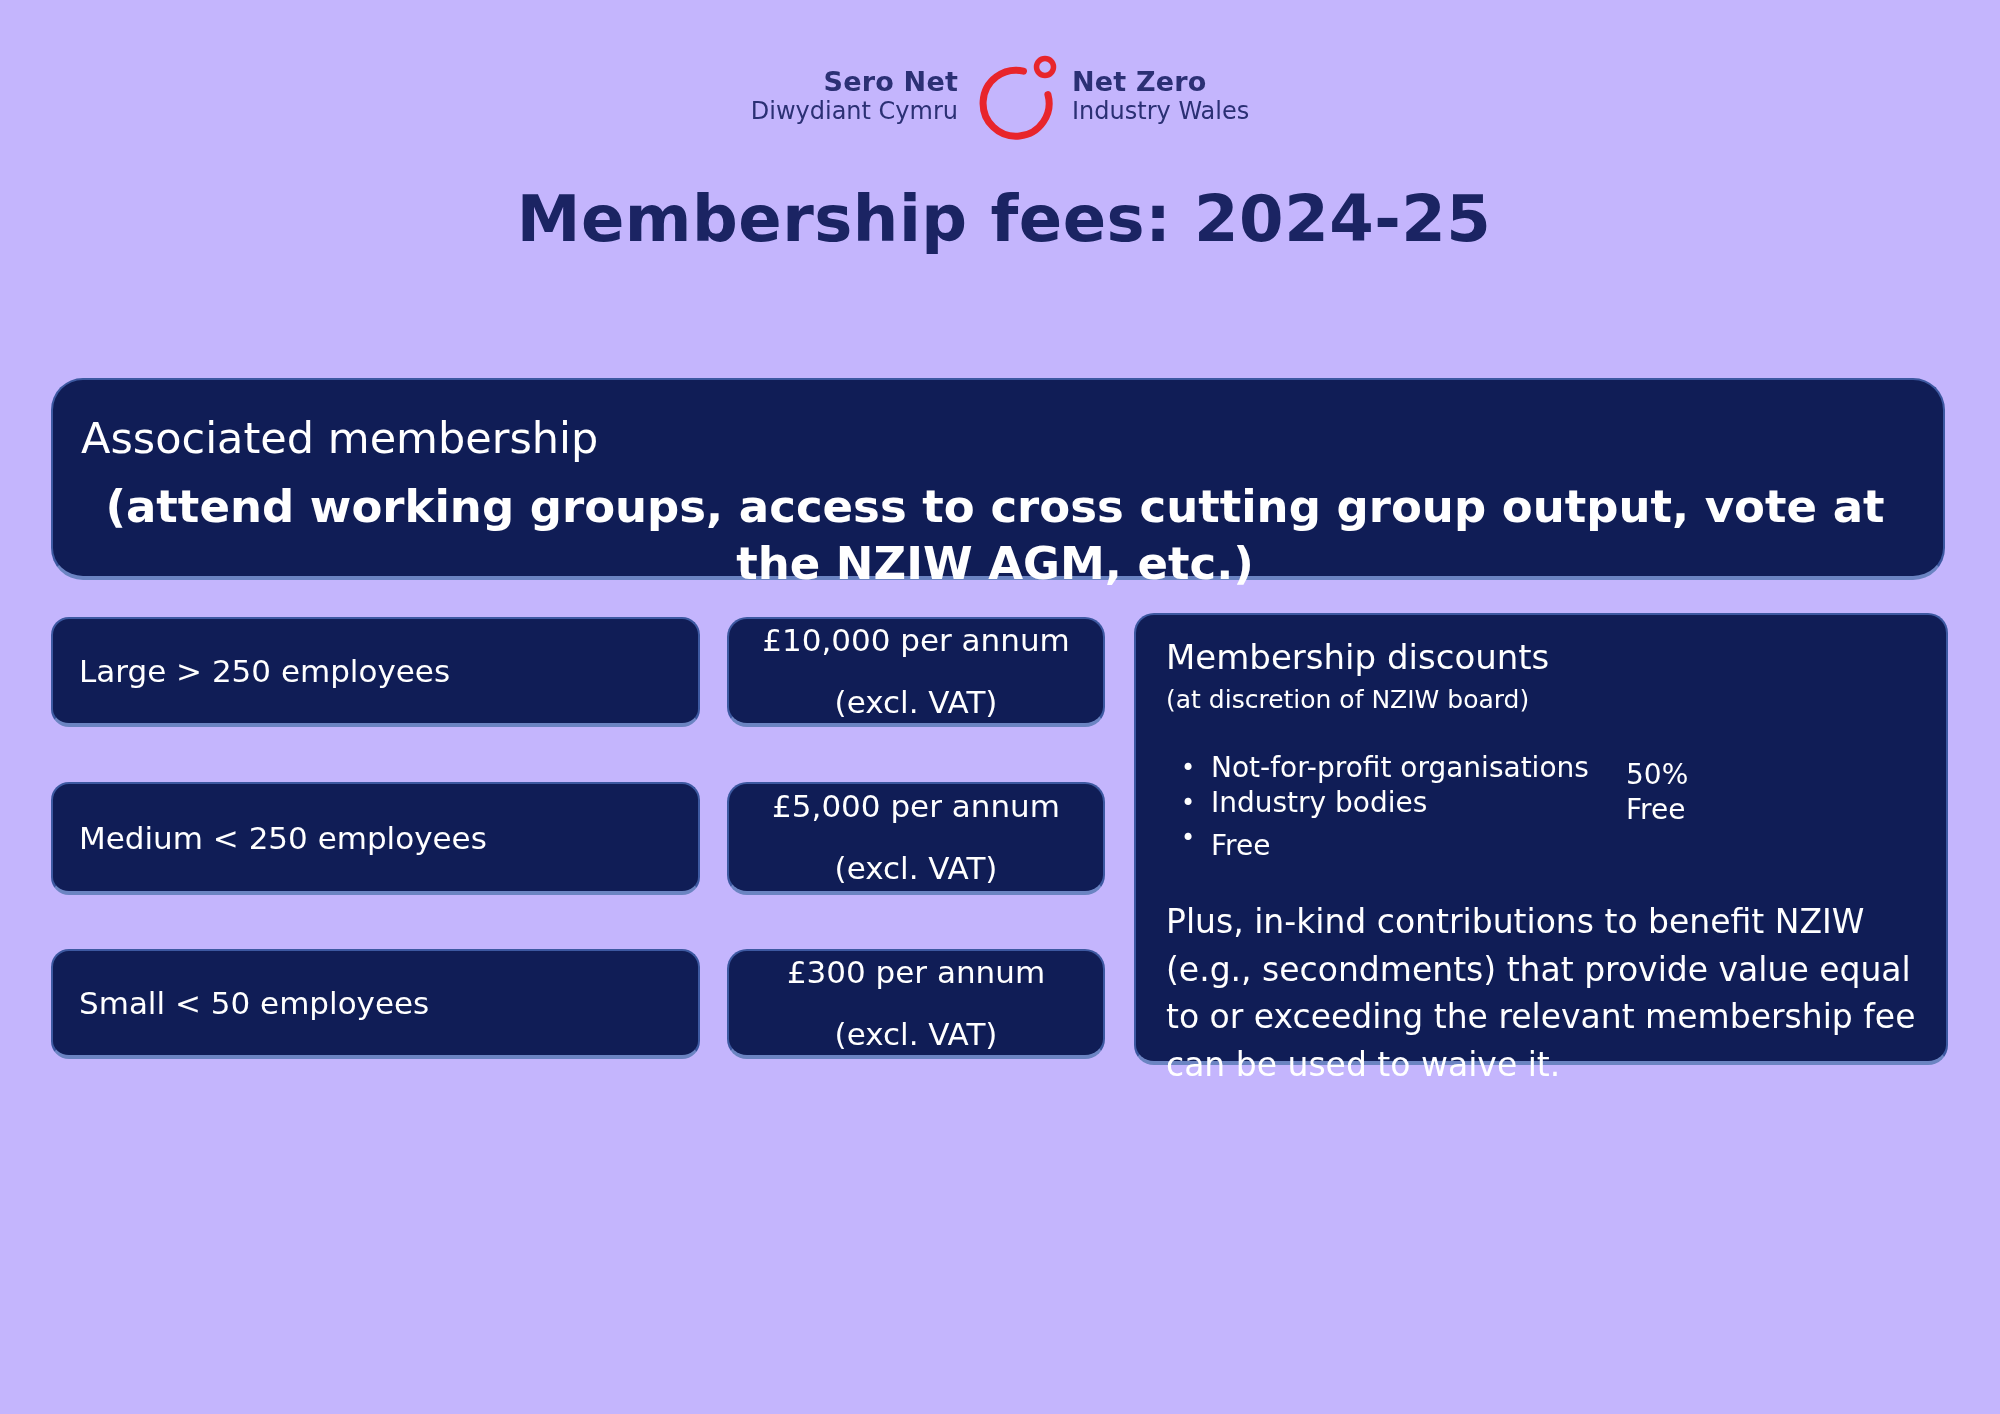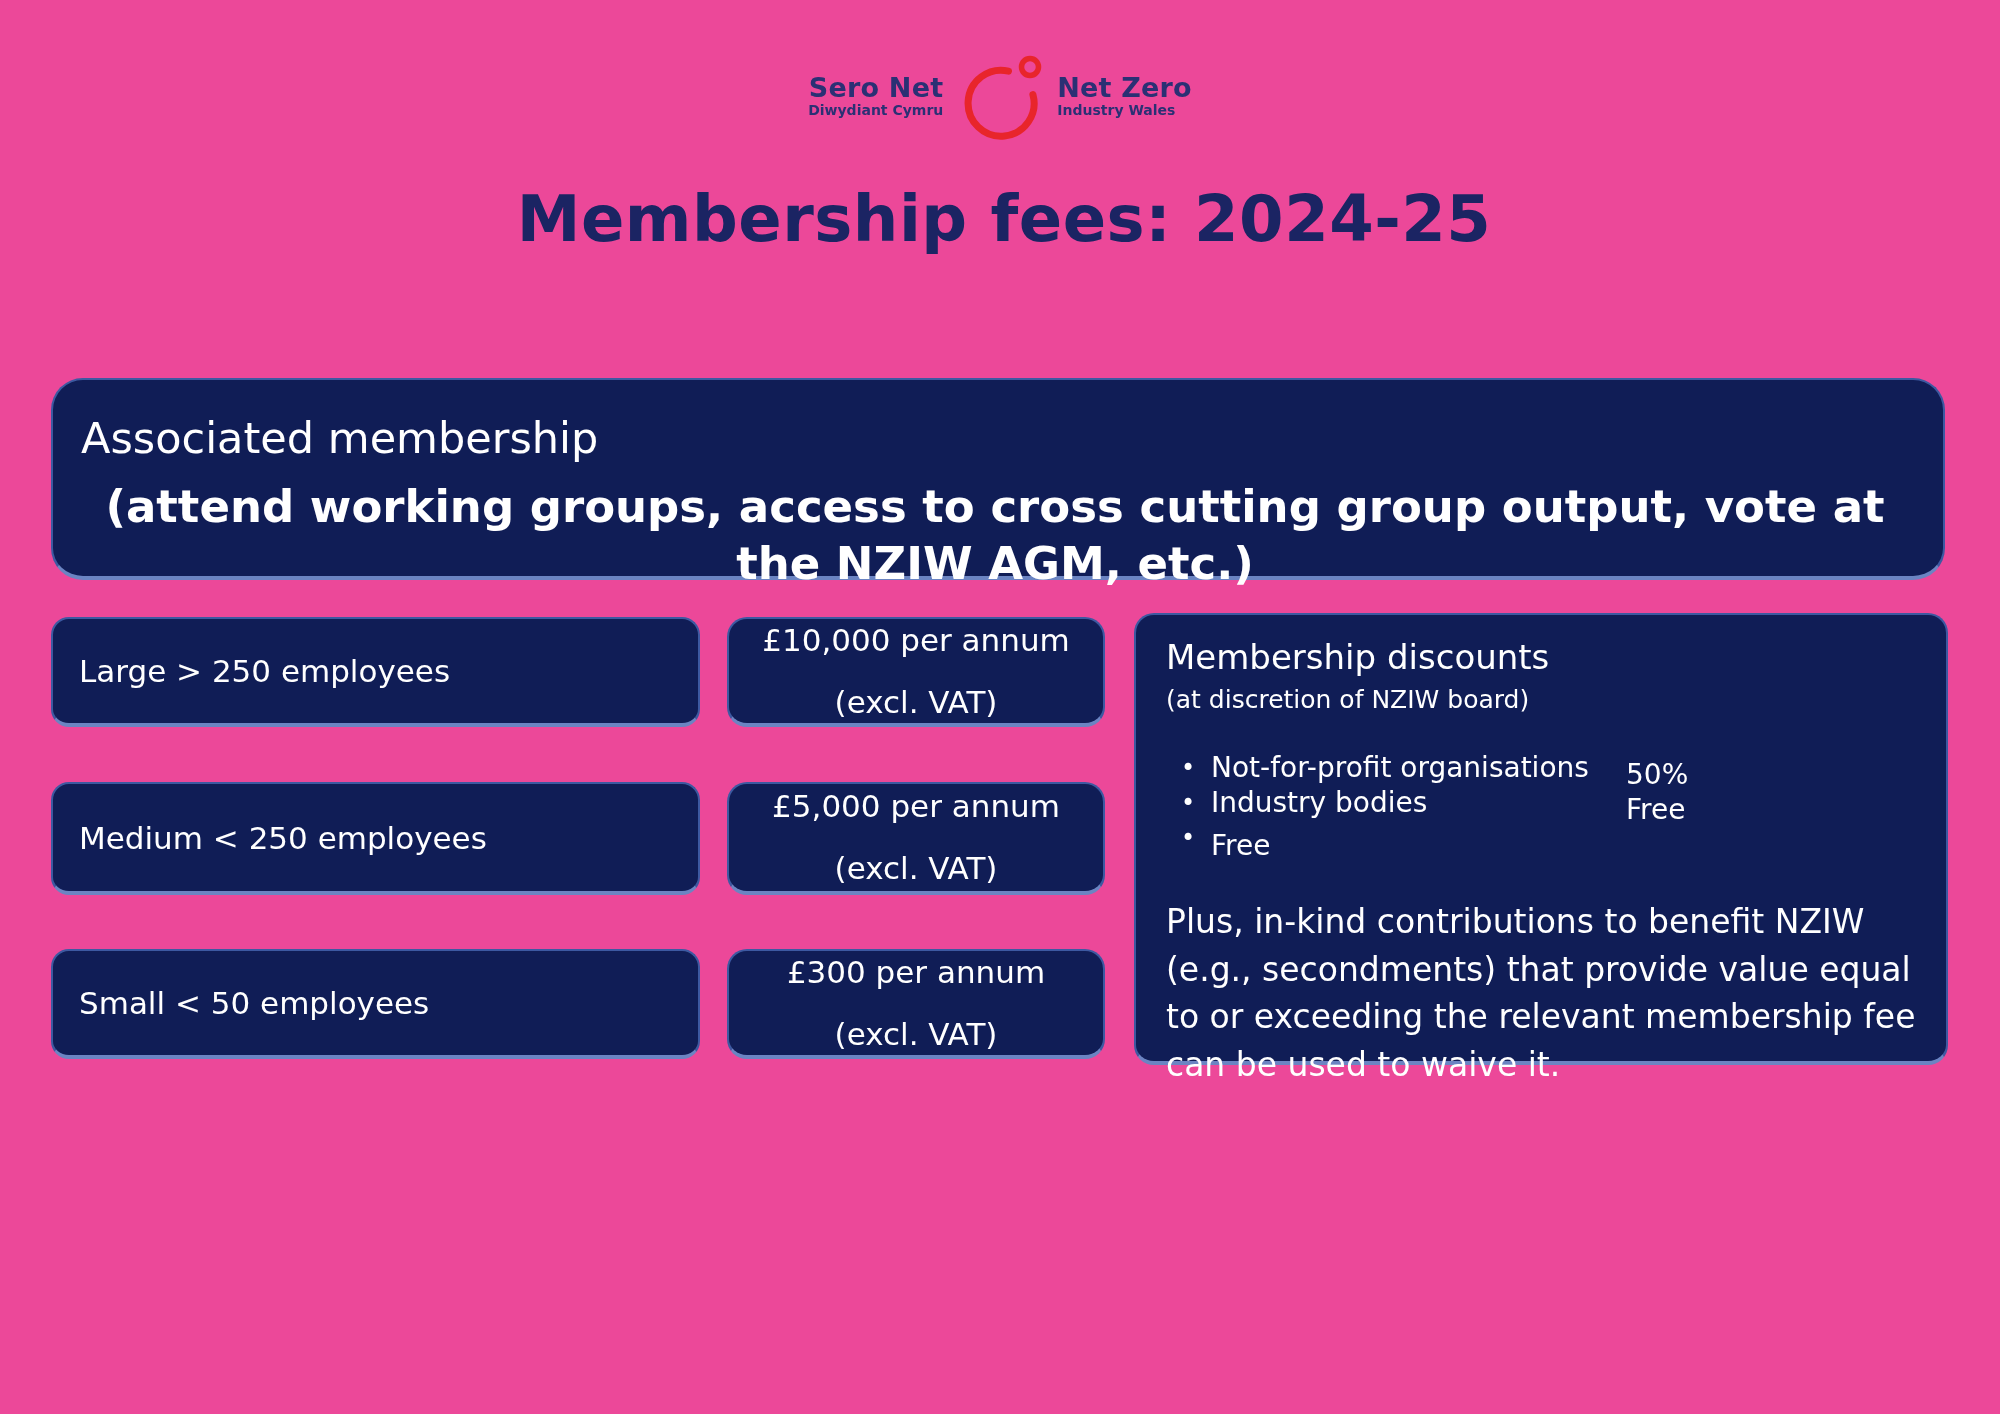--- a/index.html
+++ b/index.html
@@ -4,21 +4,21 @@
 <style>
   html, body {
     margin: 0;
     padding: 0;
     background: #ffffff;
   }
   .page {
     position: relative;
     width: 2000px;
     height: 1414px;
-    background: #ec4899;
+    background: #c4b5fd;
     font-family: "DejaVu Sans", sans-serif;
     overflow: hidden;
   }
 
   
   .logo {
     position: absolute;
     top: 48px;
     left: 0;
     width: 100%;
@@ -29,22 +29,22 @@
   }
   .logo-text { color: #2b3074; line-height: 1.12; }
   .logo-text.left  { text-align: right; }
   .logo-text.right { text-align: left; }
   .logo-top {
     font-size: 27px;
     font-weight: bold;
     letter-spacing: 0.2px;
   }
   .logo-bottom {
-    font-size: 14px;
-    font-weight: bold;
+    font-size: 24px;
+    font-weight: normal;
   }
   .logo-mark { display: block; }
 
   
   .title {
     position: absolute;
     top: 178px;
     left: 0;
     width: 100%;
     text-align: center;

